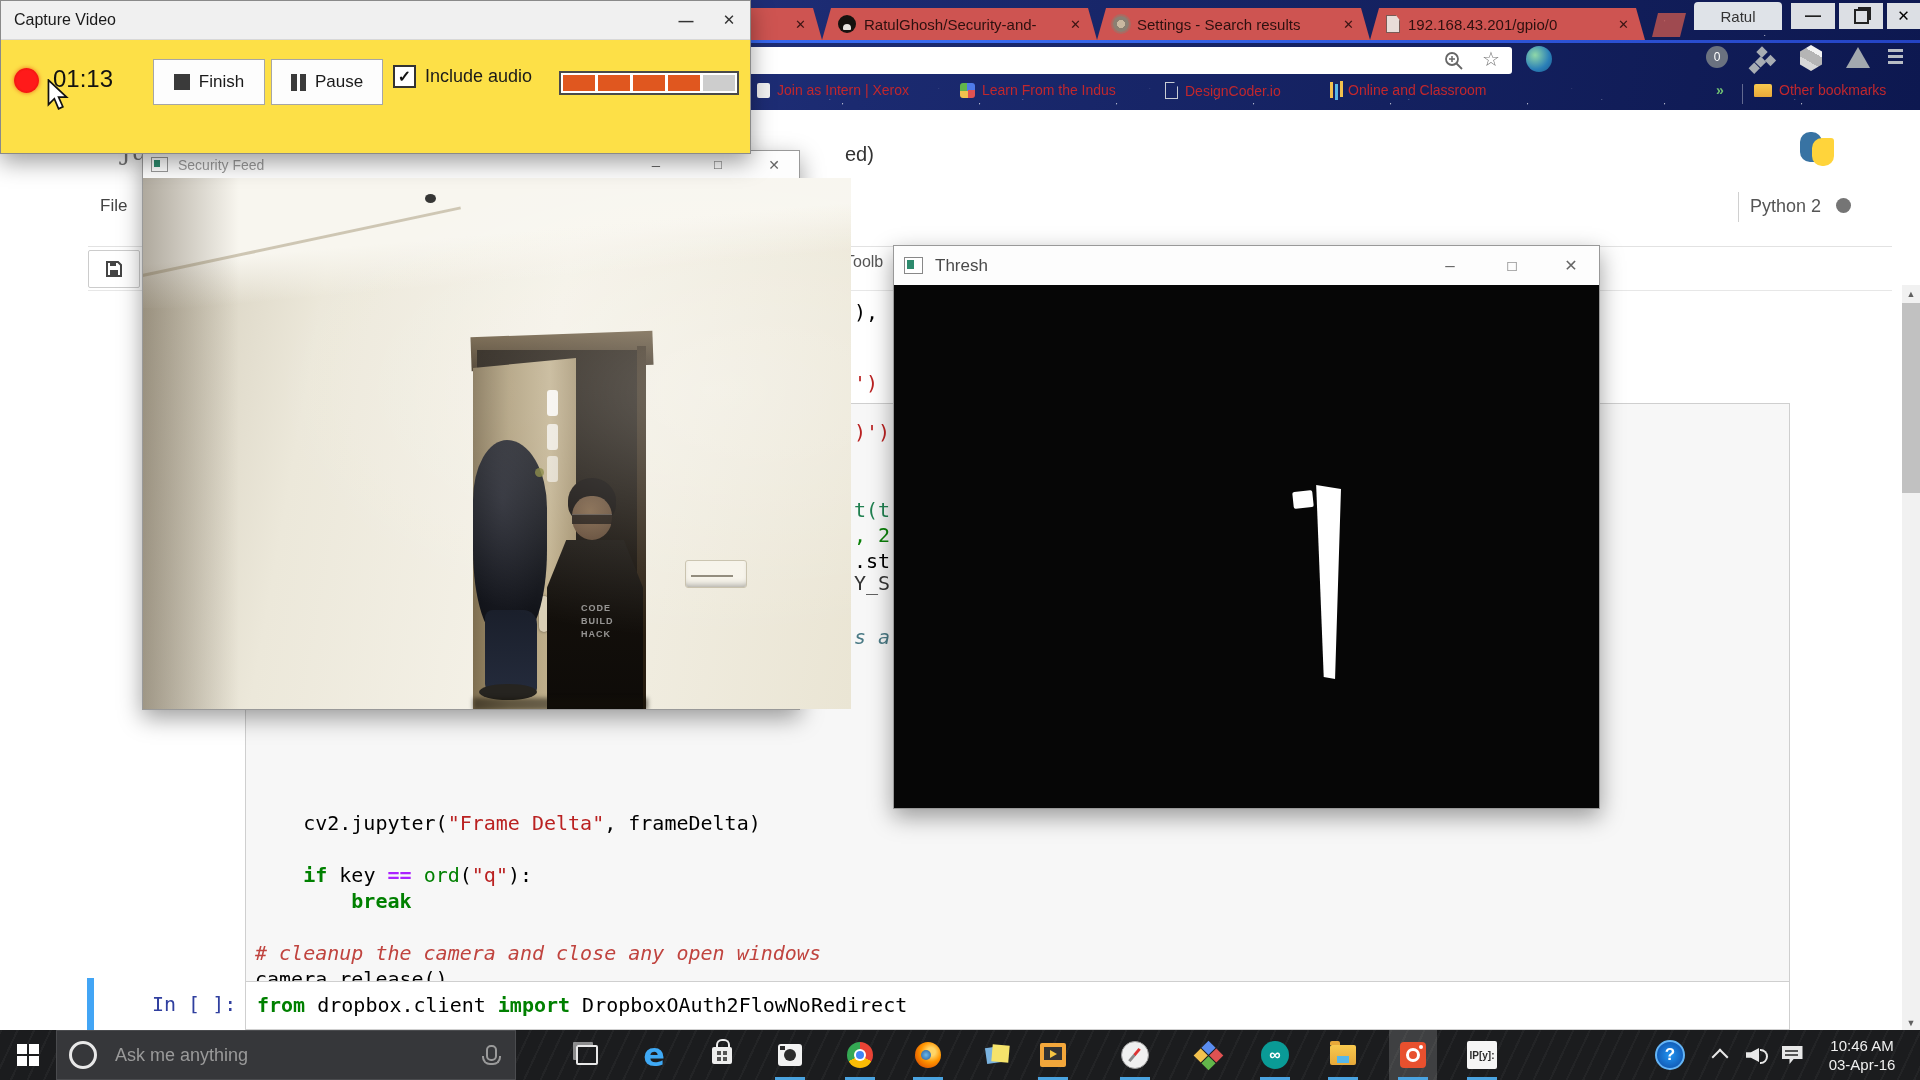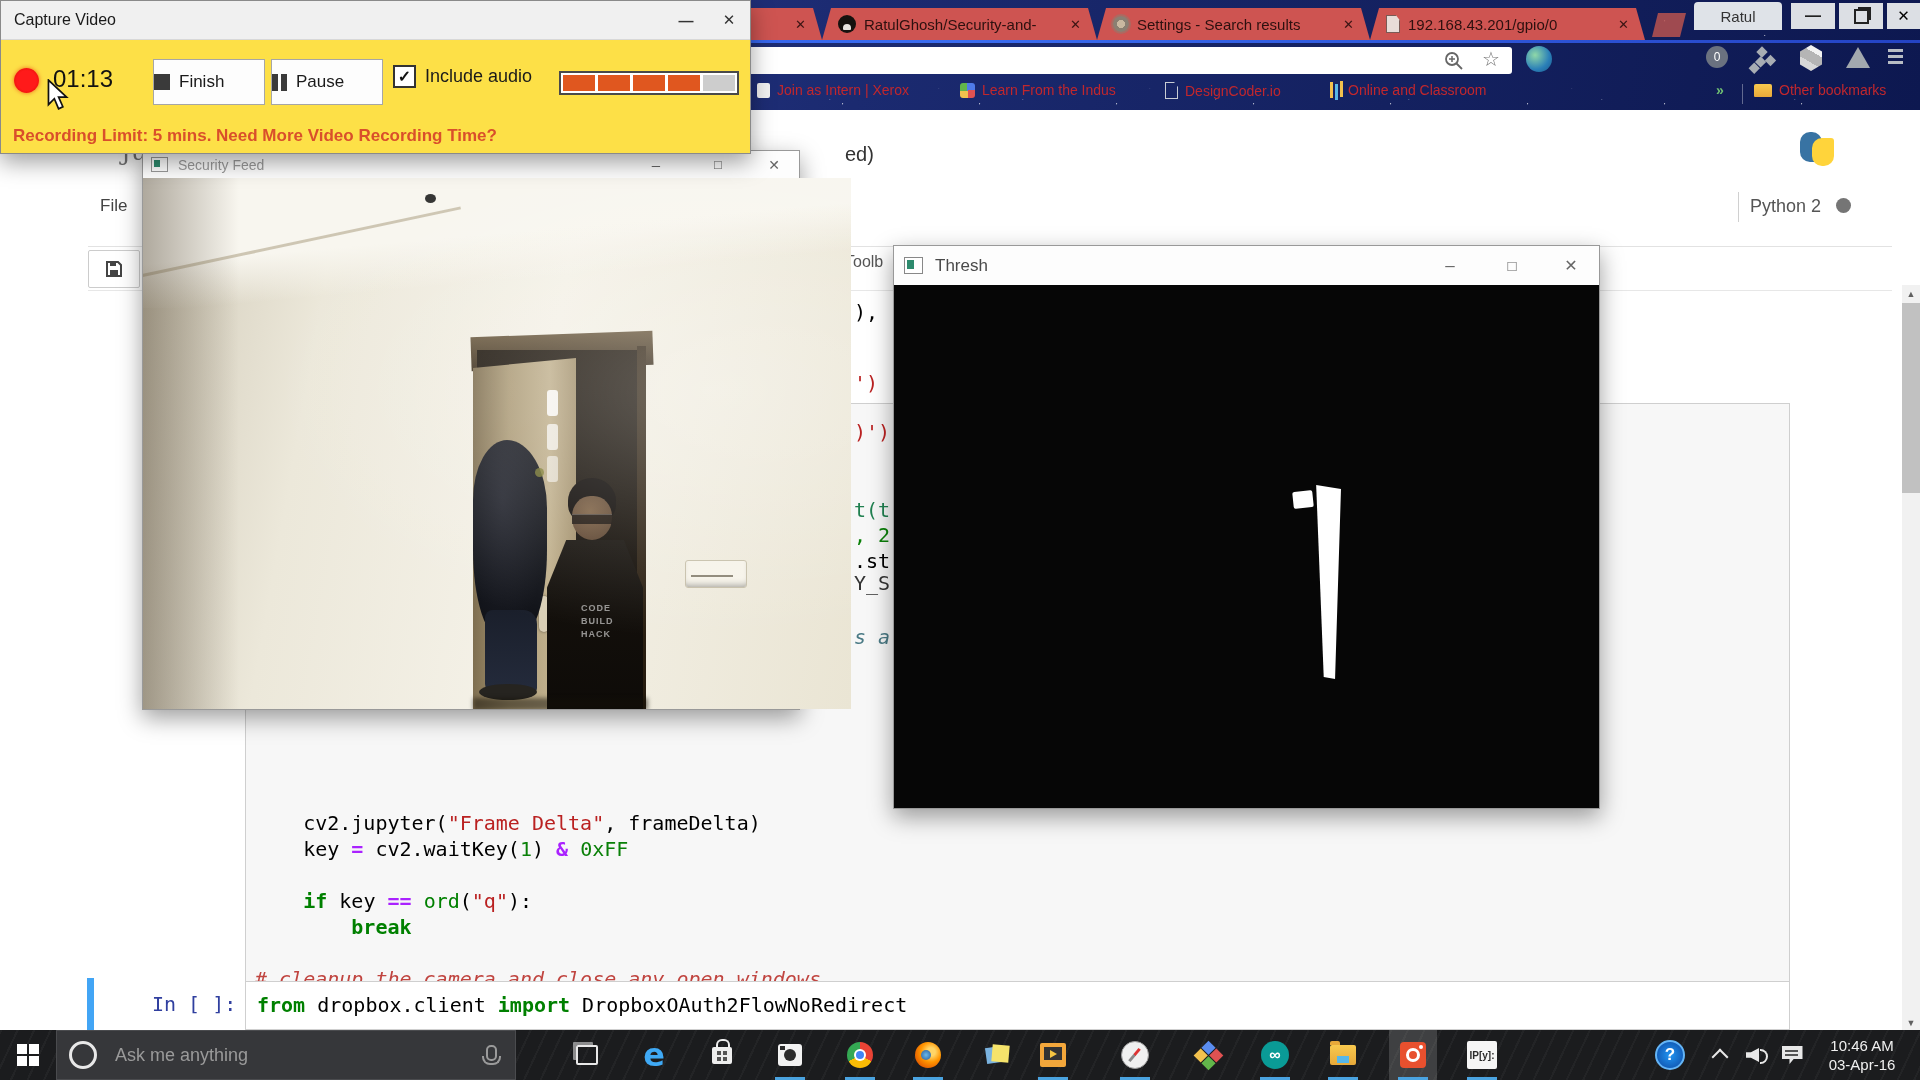--- a/index.html
+++ b/index.html
@@ -57,21 +57,21 @@
   .win{position:absolute;background:#fde047;border:1px solid #999;
        box-shadow:0 8px 22px rgba(0,0,0,.38);box-sizing:border-box}
   .wt{display:flex;align-items:center;background:#fdfdfd;border-bottom:1px solid #e3e3e3}
   .wt .g{color:#666;text-align:center}
 
   
   #capture{left:0;top:0;width:751px;height:154px;border-color:#8a8a8a;z-index:40}
   #cap-title{height:38px;background:#f0f0f0;border-bottom:1px solid #d8d8d8;
      font-size:16px;color:#1a1a1a;padding-left:13px}
   .seg{height:16px;flex:1}
-  .btn{display:flex;align-items:center;gap:9px;
+  .btn{display:flex;align-items:center;justify-content:center;gap:9px;
        background:#fdfdfd;border:1px solid #a6a6a6;font-size:17px;color:#1a1a1a}
 
   
   #thresh{left:893px;top:245px;width:707px;height:564px;z-index:20}
   #thresh-body{position:absolute;left:0;top:39px;width:705px;height:523px;background:#060606}
 
   
   #secwin{left:142px;top:150px;width:658px;height:560px;z-index:30}
   #scene{position:absolute;left:0;top:27px;width:708px;height:531px;overflow:hidden;
     background:linear-gradient(100deg,#cfc8b6 0%,#ece8da 25%,#f4f1e7 55%,#eae5d4 100%)}
@@ -188,21 +188,20 @@
       <rect x="5" y="10" width="8" height="5" fill="#444"></rect>
       <rect x="5" y="2" width="6" height="4" fill="#444"></rect>
     </svg>
   </div>
   <div class="abs" style="left:845px;top:143px;width:47px;overflow:hidden;font-size:16px;color:#555;white-space:nowrap">Toolb</div>
   <div class="abs" style="left:88px;top:180px;width:1804px;height:1px;background:#e7e7e7"></div>
 
   <div id="main-cell" class="abs"></div>
   <div id="main-code" class="abs mono">
       <div class="cl"><span>    cv2.jupyter(</span><span class="tk-str">"Frame Delta"</span><span>, frameDelta)</span></div>
-      <div class="cl"><span>    key </span><span class="tk-op">=</span><span> cv2.waitKey(</span><span class="tk-num">1</span><span>) </span><span class="tk-op">&amp;</span><span> </span><span class="tk-num">0xFF</span></div>
       <div class="cl">&nbsp;</div>
       <div class="cl"><span>    </span><span class="tk-kw">if</span><span> key </span><span class="tk-op">==</span><span> </span><span class="tk-blt">ord</span><span>(</span><span class="tk-str">"q"</span><span>):</span></div>
       <div class="cl"><span>        </span><span class="tk-kw">break</span></div>
       <div class="cl">&nbsp;</div>
       <div class="cl"><span class="tk-cmt2"># cleanup the camera and close any open windows</span></div>
       <div class="cl"><span>camera.release()</span></div>
       <div class="cl"><span>cv2.destroyAllWindows()</span></div>
     </div>
 
   <div class="frag" style="top:190px">),</div>
@@ -312,21 +311,20 @@
     <span class="flex" style="width:19px;height:19px;border:2px solid #333;background:#fff;justify-content:center;font-size:16px;font-weight:bold;color:#111">✓</span>
     <span style="font-size:18px;color:#1a1a1a">Include audio</span>
   </div>
   <div class="abs flex" style="left:558px;top:70px;width:180px;height:24px;border:2px solid #4a4a4a;background:#fff;padding:2px;box-sizing:border-box;gap:3px">
     <span class="seg" style="background:#e0571f"></span>
     <span class="seg" style="background:#e0571f"></span>
     <span class="seg" style="background:#e0571f"></span>
     <span class="seg" style="background:#e0571f"></span>
     <span class="seg" style="background:#cdcdcd"></span>
   </div>
-  <div class="abs" style="left:12px;top:125px;font-size:17px;font-weight:bold;color:#d94f2b">Recording Limit: 5 mins. Need More Video Recording Time?</div>
 </div>
 
 <div id="taskbar" class="abs">
   <div class="ti" style="left:8px;width:40px">
     <span style="display:grid;grid-template-columns:10px 10px;grid-gap:2px">
       <span style="width:10px;height:10px;background:#fff"></span>
         <span style="width:10px;height:10px;background:#fff"></span>
       <span style="width:10px;height:10px;background:#fff"></span>
         <span style="width:10px;height:10px;background:#fff"></span>
     </span>

